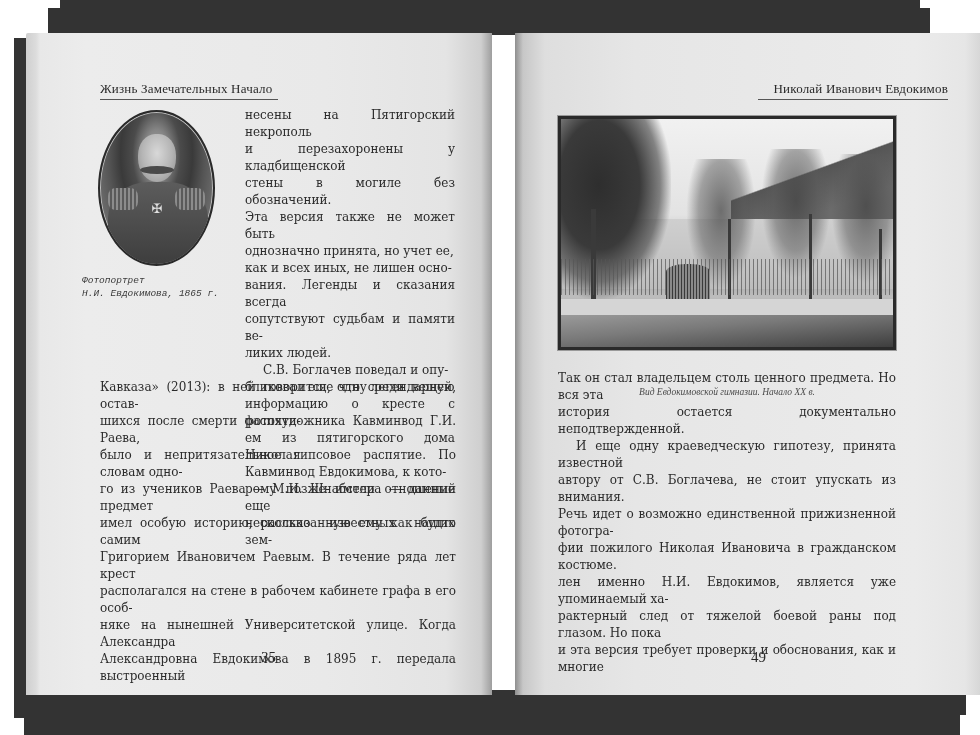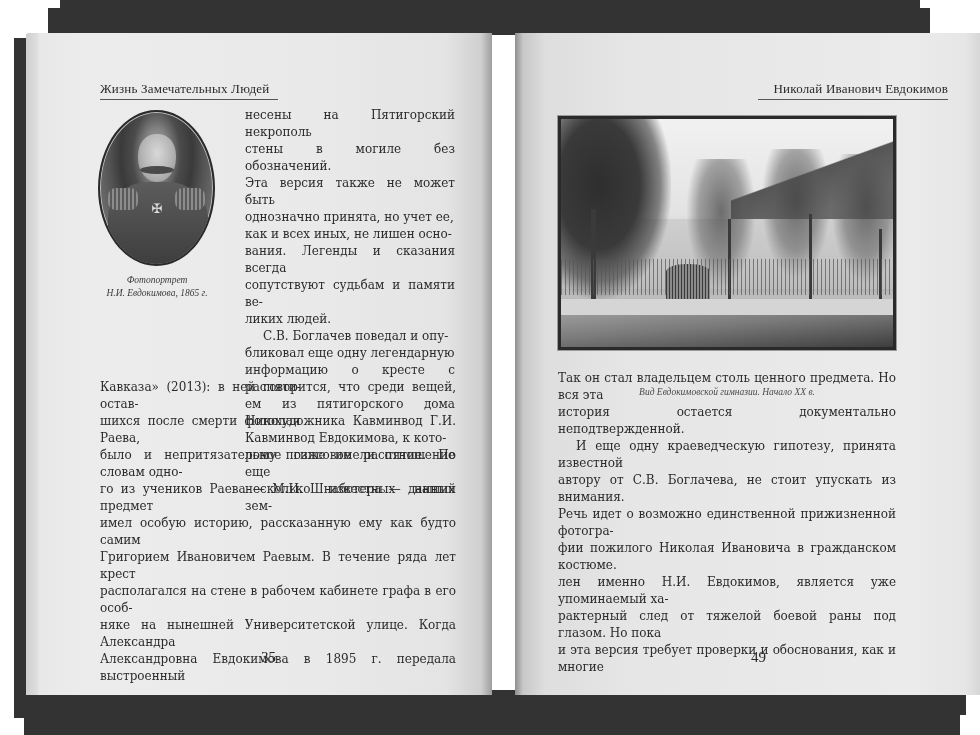--- a/index.html
+++ b/index.html
@@ -19,21 +19,21 @@
   .body-text p{margin:0;}
   .indent{text-indent:18px;}
   .portrait-wrap{position:absolute;left:72px;top:77px;width:115px;height:160px;}
   .portrait{width:113px;height:152px;border-radius:50%;border:2px solid #2a2a2a;background:radial-gradient(ellipse at 50% 28%,#a9a9a9 0,#858585 16%,#4b4b4b 30%,#3a3a3a 45%,#555 60%,#6a6a6a 75%,#3d3d3d 100%);position:relative;overflow:hidden;box-shadow:0 0 0 1px #bdbdbd inset;}
   .portrait .face{position:absolute;left:38px;top:22px;width:38px;height:48px;border-radius:45% 45% 50% 50%;background:radial-gradient(ellipse at 50% 40%,#d8d8d8 0,#b5b5b5 55%,#8d8d8d 100%);}
   .portrait .mustache{position:absolute;left:40px;top:54px;width:34px;height:8px;border-radius:50%;background:#4a4a4a;}
   .portrait .coat{position:absolute;left:8px;top:70px;width:100px;height:90px;border-radius:40% 40% 0 0;background:linear-gradient(180deg,#5c5c5c,#3b3b3b);}
   .portrait .epaulet-l{position:absolute;left:8px;top:76px;width:30px;height:22px;border-radius:8px;background:repeating-linear-gradient(90deg,#8c8c8c 0 2px,#5a5a5a 2px 4px);}
   .portrait .epaulet-r{position:absolute;right:8px;top:76px;width:30px;height:22px;border-radius:8px;background:repeating-linear-gradient(90deg,#8c8c8c 0 2px,#5a5a5a 2px 4px);}
   .portrait .cross{position:absolute;left:50px;top:90px;width:14px;height:14px;color:#e0e0e0;font-size:13px;line-height:14px;text-align:center;}
-  .caption-left{position:absolute;left:56px;top:241px;width:150px;text-align:center;font-style:italic;font-size:9.5px;line-height:13px;color:#3a3a3a;font-family:Liberation Serif, serif;}
+  .caption-left{position:absolute;left:56px;top:241px;width:150px;font-style:italic;font-size:9.5px;line-height:13px;color:#3a3a3a;font-family:Liberation Mono, monospace;}
   .photo{position:absolute;left:43px;top:83px;width:332px;height:228px;border:3px solid #2a2a2a;outline:1px solid #9a9a9a;background:linear-gradient(180deg,#f1f1f1 0%,#e3e3e3 42%,#bcbcbc 55%,#a7a7a7 70%,#bdbdbd 78%,#9a9a9a 86%,#4e4e4e 100%);overflow:hidden;}
   .photo .tree-l{position:absolute;left:-10px;top:-10px;width:120px;height:190px;background:radial-gradient(ellipse at 40% 40%,#2e2e2e 0,#3a3a3a 40%,rgba(60,60,60,0.6) 60%,rgba(0,0,0,0) 72%);}
   .photo .roof{position:absolute;left:170px;top:20px;width:170px;height:90px;background:linear-gradient(160deg,rgba(0,0,0,0) 40%,#555 41%,#6b6b6b 70%);}
   .photo .building{position:absolute;left:0;top:100px;width:332px;height:70px;background:linear-gradient(180deg,#cfcfcf,#bdbdbd);}
   .photo .fence{position:absolute;left:0;top:140px;width:332px;height:36px;background:repeating-linear-gradient(90deg,#555 0 1px,rgba(0,0,0,0) 1px 4px);opacity:0.7;}
   .photo .tree{position:absolute;width:70px;height:130px;background:radial-gradient(ellipse at 50% 40%,rgba(70,70,70,0.75) 0,rgba(90,90,90,0.5) 45%,rgba(0,0,0,0) 70%);}
   .photo .trunk{position:absolute;width:3px;background:#3a3a3a;}
   .photo .gate{position:absolute;left:105px;top:145px;width:44px;height:40px;background:repeating-linear-gradient(90deg,#3a3a3a 0 1px,#8a8a8a 1px 3px);border-top-left-radius:20px 8px;border-top-right-radius:20px 8px;}
   .photo .curb{position:absolute;left:0;top:180px;width:332px;height:16px;background:#d5d5d5;}
   .photo .road{position:absolute;left:0;top:196px;width:332px;height:32px;background:linear-gradient(175deg,#9a9a9a 0,#7a7a7a 40%,#3e3e3e 100%);}
@@ -47,41 +47,42 @@
 <div class="shadow" style="left:48px;top:8px;width:40px;height:30px;"></div>
 <div class="shadow" style="left:890px;top:8px;width:40px;height:30px;"></div>
 <div class="shadow" style="left:14px;top:38px;width:20px;height:680px;"></div>
 <div class="shadow" style="left:24px;top:690px;width:936px;height:45px;"></div>
 <div class="shadow" style="left:946px;top:540px;width:20px;height:175px;"></div>
 
 <div class="book">
   <div class="page left">
     <div class="page-edge-left"></div>
     <div class="running-head">
-      <span>Жизнь Замечательных Людей</span>
+      <span>Жизнь Замечательных Начало</span>
       <span class="rule"></span>
     </div>
 
     <div class="portrait-wrap">
       <div class="portrait">
         <div class="coat"></div>
         <div class="epaulet-l"></div>
         <div class="epaulet-r"></div>
         <div class="face"></div>
         <div class="mustache"></div>
         <div class="cross">✠</div>
       </div>
     </div>
     <div class="caption-left">
       <div>Фотопортрет</div>
       <div>Н.И. Евдокимова, 1865 г.</div>
     </div>
 
     <div class="body-text" style="left:219px;top:74px;width:210px;">
       <p>несены на Пятигорский некрополь</p>
+      <p>и перезахоронены у кладбищенской</p>
       <p>стены в могиле без обозначений.</p>
       <p>Эта версия также не может быть</p>
       <p>однозначно принята, но учет ее,</p>
       <p>как и всех иных, не лишен осно-</p>
       <p>вания. Легенды и сказания всегда</p>
       <p>сопутствуют судьбам и памяти ве-</p>
       <p>ликих людей.</p>
       <p class="indent">С.В. Боглачев поведал и опу-</p>
       <p>бликовал еще одну легендарную</p>
       <p>информацию о кресте с распяти-</p>

